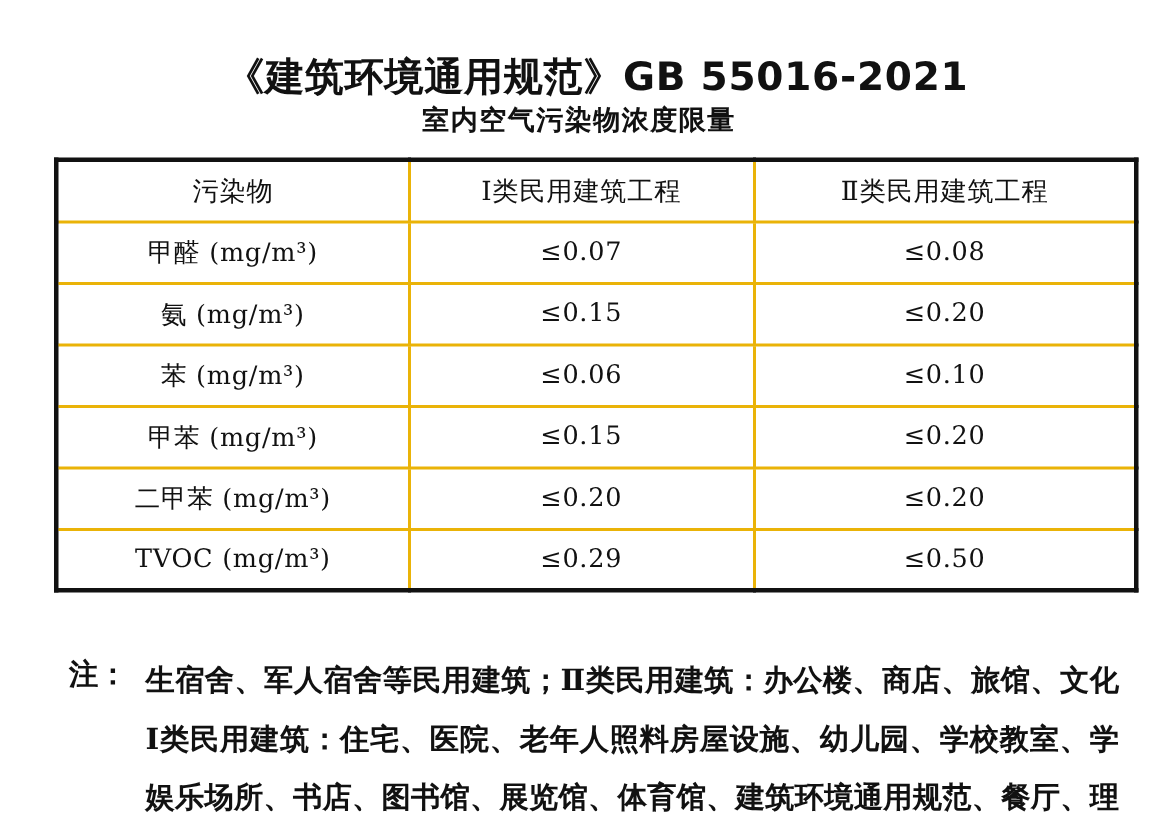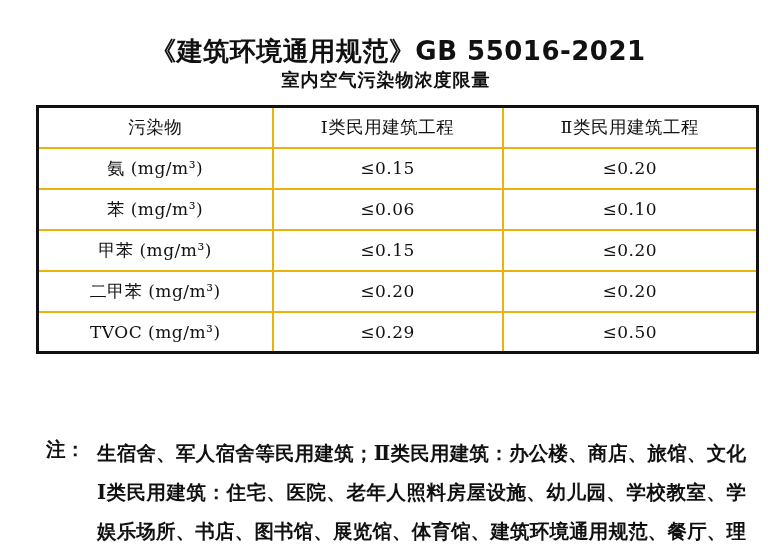--- a/index.html
+++ b/index.html
@@ -83,20 +83,25 @@
       </colgroup>
     <thead>
       <tr>
         <th>污染物</th>
         <th>Ⅰ类民用建筑工程</th>
         <th>Ⅱ类民用建筑工程</th>
       </tr>
     </thead>
     <tbody>
       <tr>
+        <td>甲醛 (mg/m³)</td>
+        <td>≤0.07</td>
+        <td>≤0.08</td>
+      </tr>
+      <tr>
         <td>氨 (mg/m³)</td>
         <td>≤0.15</td>
         <td>≤0.20</td>
       </tr>
       <tr>
         <td>苯 (mg/m³)</td>
         <td>≤0.06</td>
         <td>≤0.10</td>
       </tr>
       <tr>

